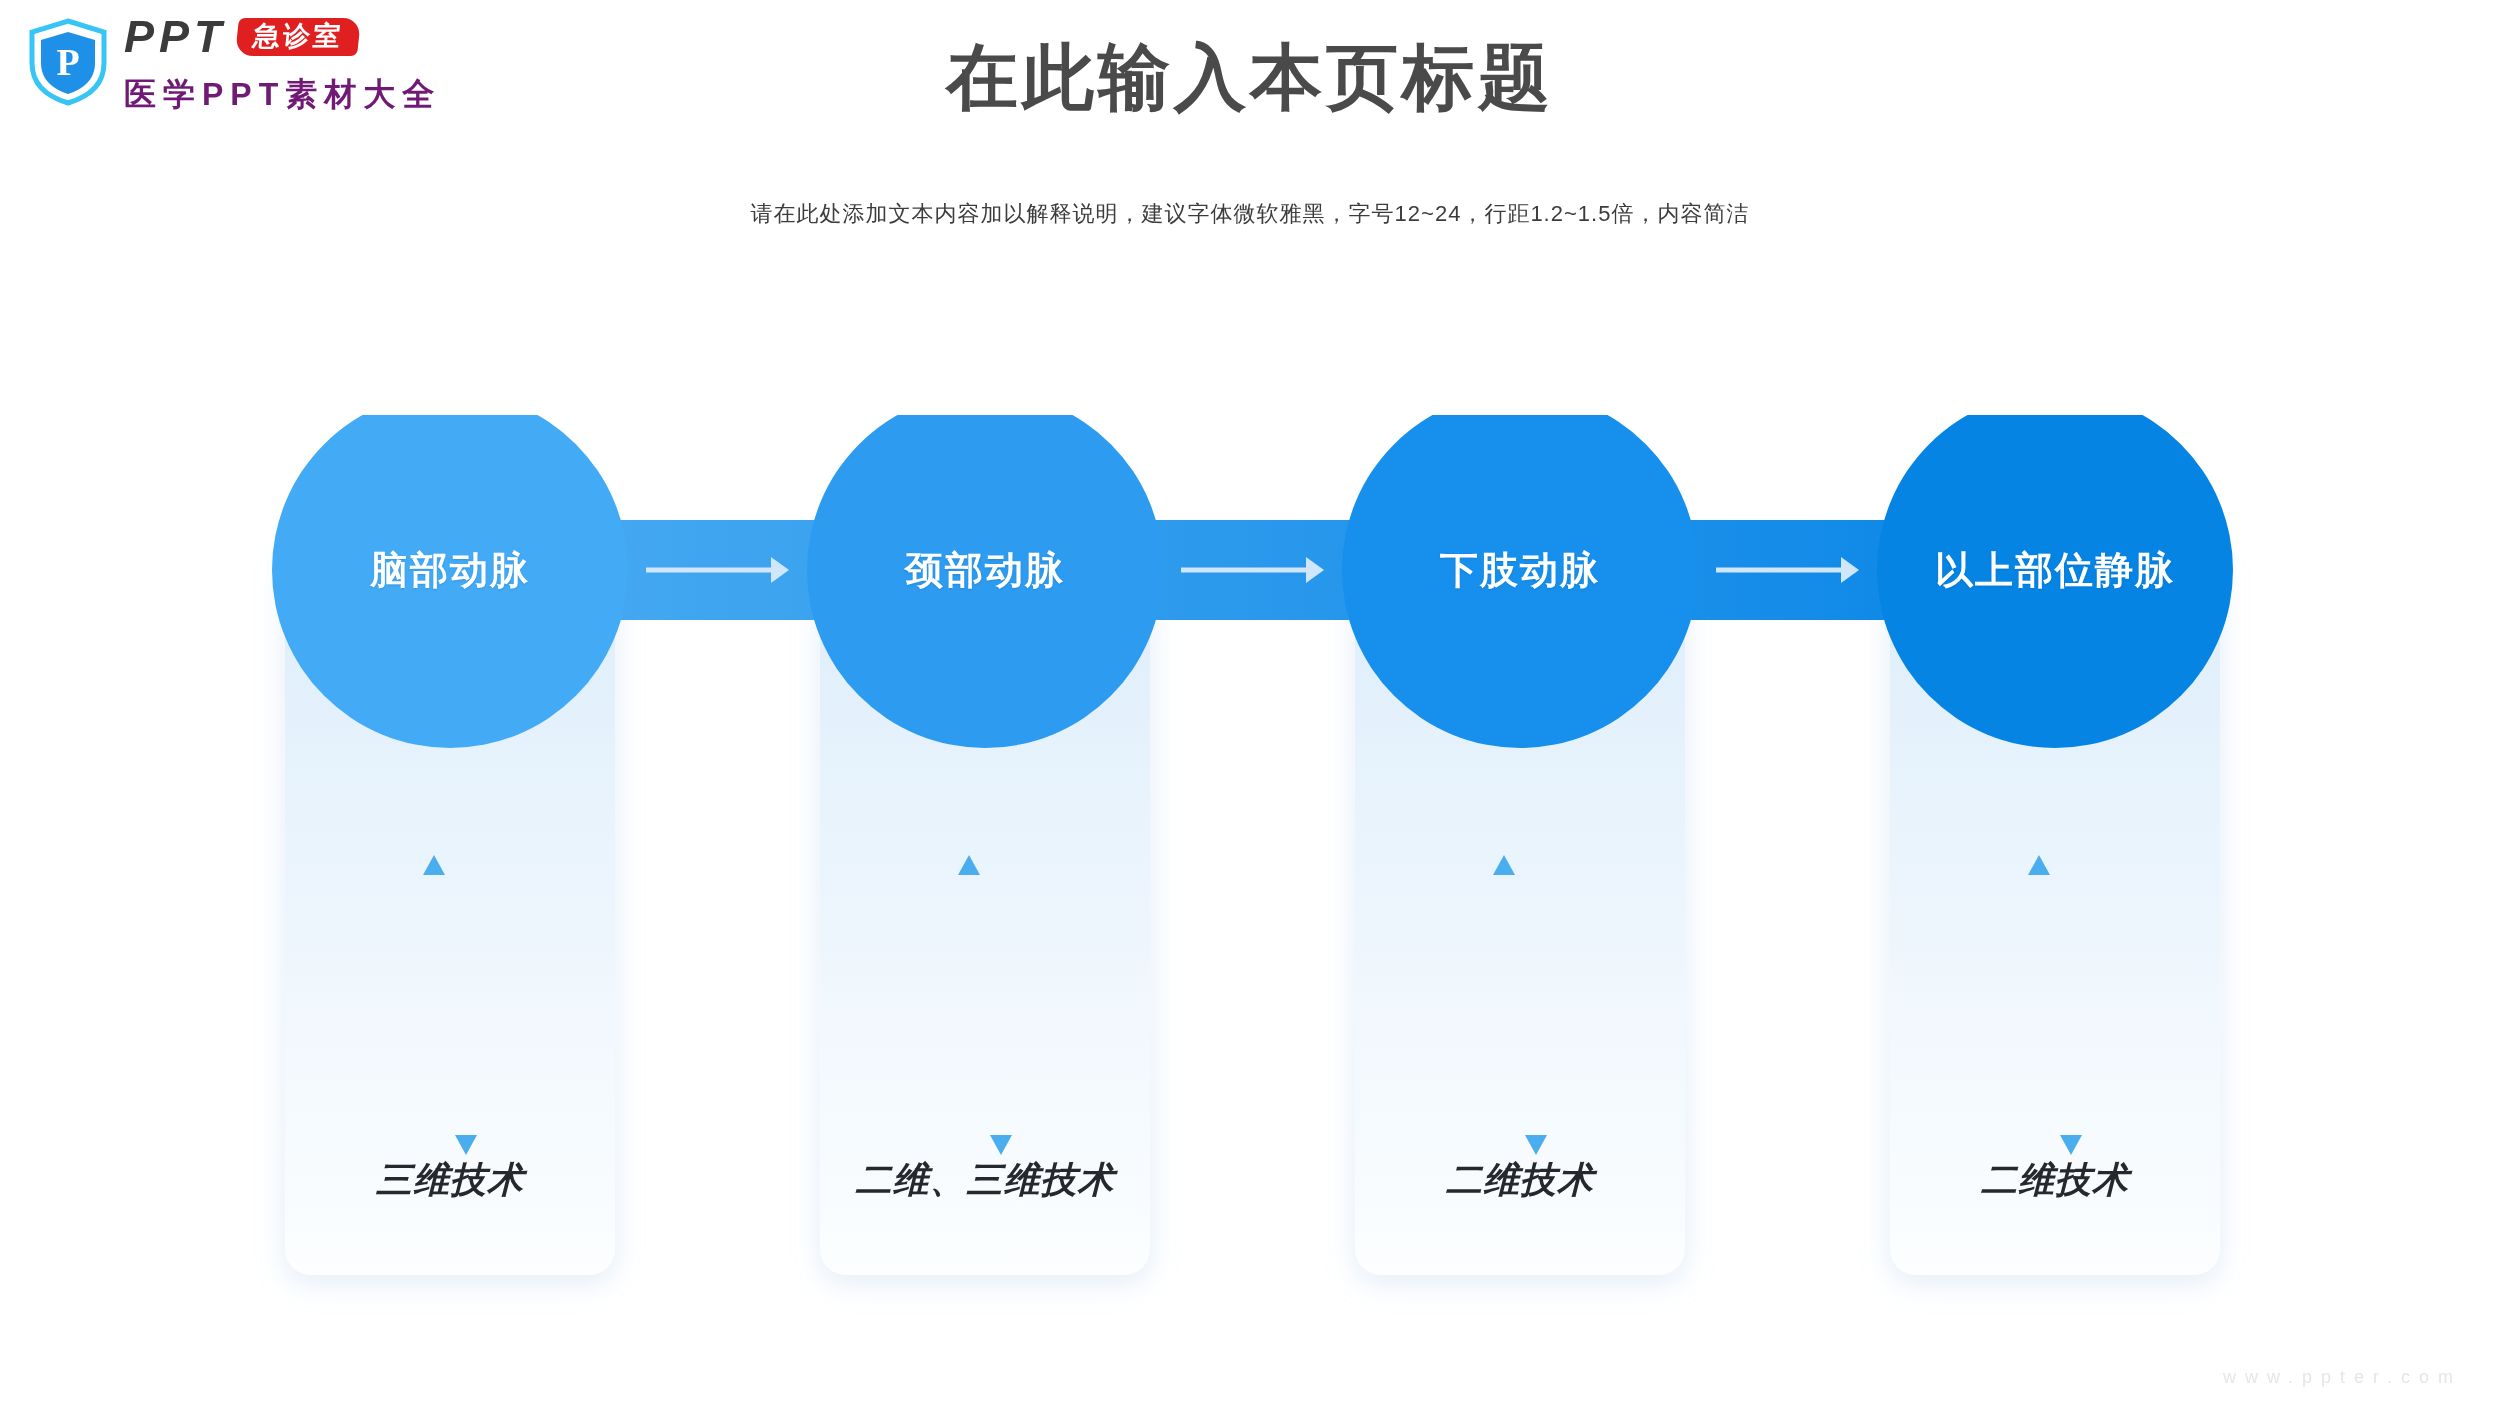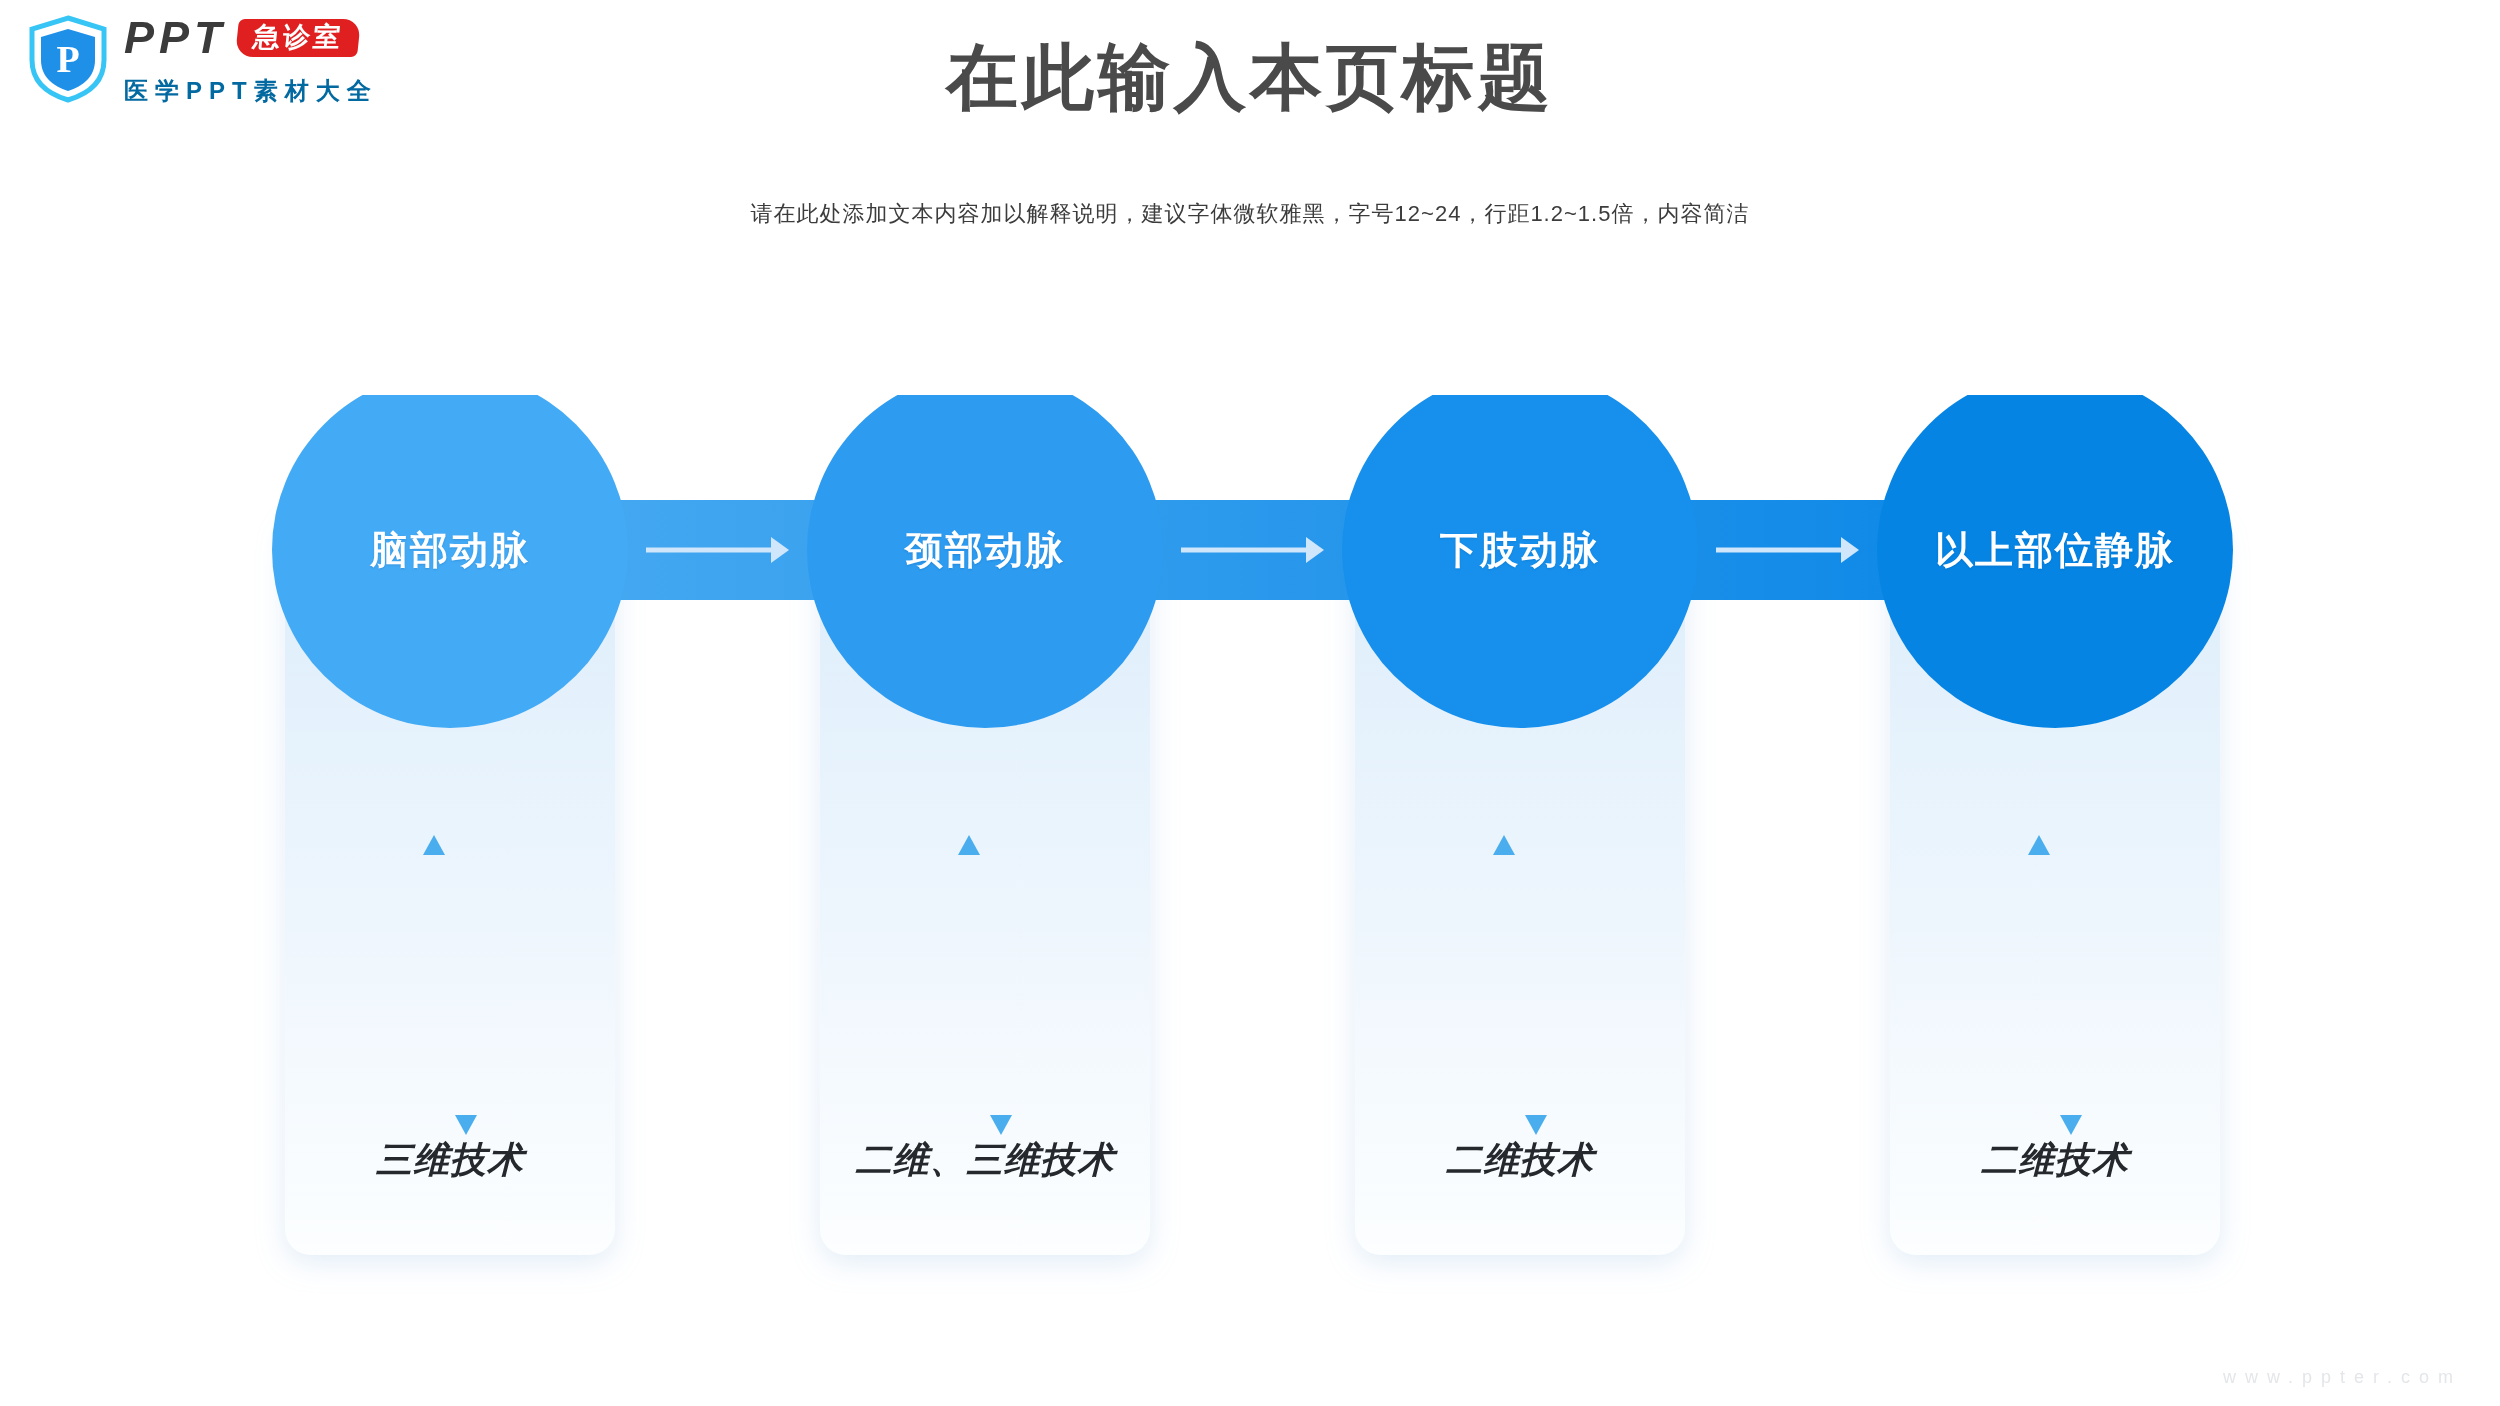--- a/index.html
+++ b/index.html
@@ -40,24 +40,24 @@
     color: #ffffff;
     font-size: 27px;
     font-weight: bold;
     letter-spacing: 3px;
     padding: 5px 16px 6px 16px;
     border-radius: 6px 18px 6px 18px;
     line-height: 1;
     transform: skewX(-6deg);
   }
   .brand-row2 {
-    font-size: 24px;
+    font-size: 32px;
     font-weight: bold;
     letter-spacing: 7px;
-    color: #0369a1;
+    color: #701a75;
     line-height: 1;
   }
 
   
   .page-title {
     position: absolute;
     left: 0;
     right: 0;
     top: 38px;
     text-align: center;
@@ -77,21 +77,21 @@
     color: #3c3c3c;
     line-height: 1.62;
     letter-spacing: 1px;
   }
   .page-subtitle div { white-space: nowrap; }
 
   
   .diagram {
     position: absolute;
     left: 0;
-    top: 395px;
+    top: 415px;
     width: 2500px;
     height: 950px;
     text-align: center;
   }
   .diagram-svg {
     position: absolute;
     left: 0;
     top: 0;
     width: 2500px;
     height: 950px;

